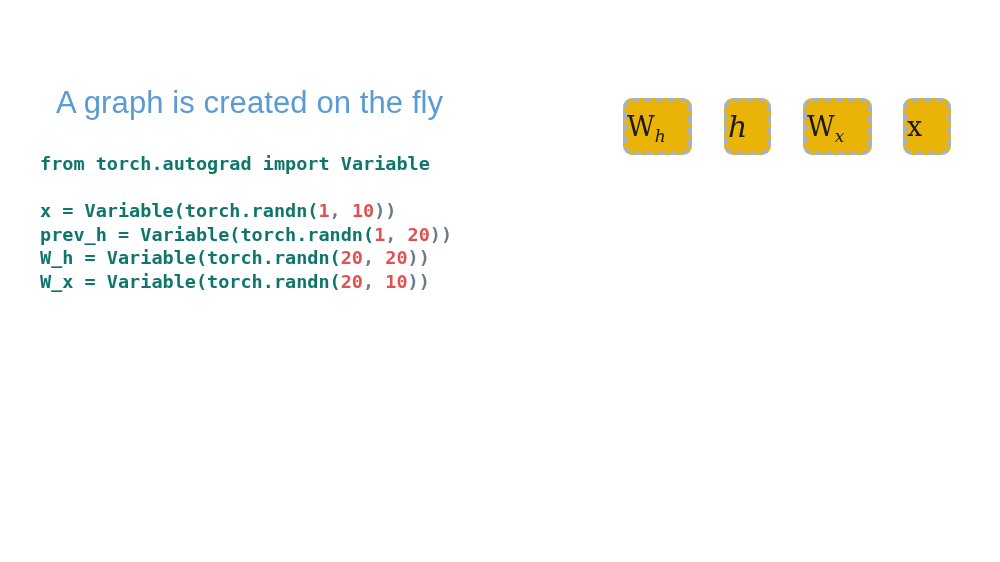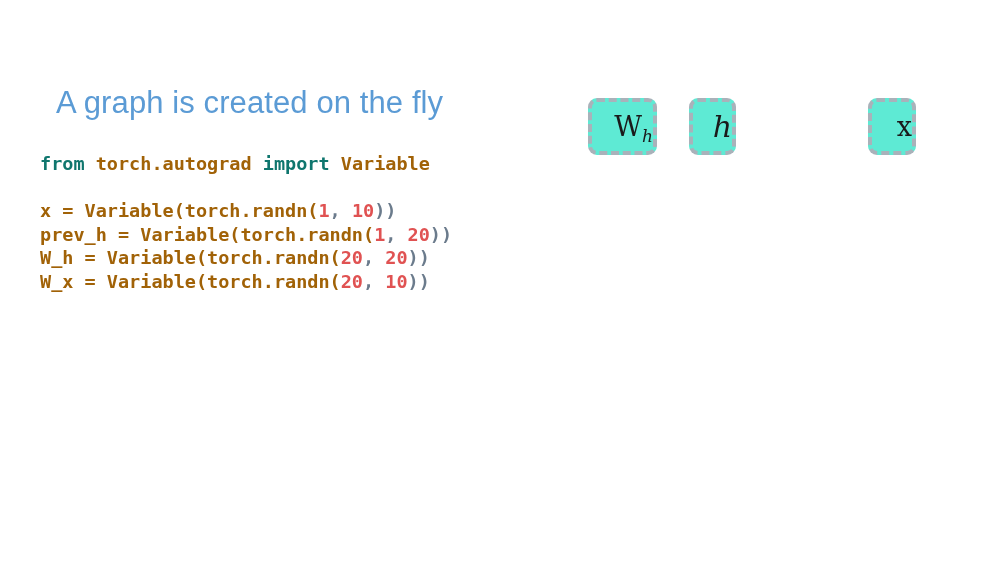--- a/index.html
+++ b/index.html
@@ -51,45 +51,46 @@
     color: #6b7b8c;
   }
   #code-block .code-line {
     white-space: pre;
     height: 23.5px;
   }
   #code-block .code-line.blank {
     height: 23.5px;
   }
   .tok-kw   { color: #0f766e; }
-  .tok-id   { color: #a16207; margin-top: 20px; }
+  .tok-id   { color: #0f766e; margin-top: 20px; }
   .tok-num  { color: #e05252; }
   .tok-pun  { color: #6b7b8c; }
 
   
   #node-row {
     position: absolute;
     left: 0;
     top: 0;
     width: 1000px;
     height: 562px;
     pointer-events: none;
   }
   .node-box {
     position: absolute;
     box-sizing: border-box;
-    background: #5eead4;
+    background: #eab308;
     border: 4px dashed #a9b2ba;
     border-radius: 9px;
     display: flex;
     align-items: center;
-    justify-content: flex-end;
+    justify-content: flex-start;
     font-family: "DejaVu Serif", "Liberation Serif", serif;
     color: #1c1c1c;
     pointer-events: auto;
+    margin-left: 35px;
   }
   .node-label {
     font-family: "DejaVu Serif", "Liberation Serif", serif;
     font-size: 27px;
     line-height: 1;
     color: #1a1a1a;
     display: inline-block;
     white-space: nowrap;
   }
   .node-label .sub {
@@ -119,18 +120,21 @@
 
   <div id="code-block"><div class="code-line"><span class="tok-kw">from</span><span class="tok-pun"> </span><span class="tok-id">torch.autograd</span><span class="tok-pun"> </span><span class="tok-kw">import</span><span class="tok-pun"> </span><span class="tok-id">Variable</span></div><div class="code-line blank">&nbsp;</div><div class="code-line"><span class="tok-id">x = Variable(torch.randn(</span><span class="tok-num">1</span><span class="tok-pun">, </span><span class="tok-num">10</span><span class="tok-pun">))</span></div><div class="code-line"><span class="tok-id">prev_h = Variable(torch.randn(</span><span class="tok-num">1</span><span class="tok-pun">, </span><span class="tok-num">20</span><span class="tok-pun">))</span></div><div class="code-line"><span class="tok-id">W_h = Variable(torch.randn(</span><span class="tok-num">20</span><span class="tok-pun">, </span><span class="tok-num">20</span><span class="tok-pun">))</span></div><div class="code-line"><span class="tok-id">W_x = Variable(torch.randn(</span><span class="tok-num">20</span><span class="tok-pun">, </span><span class="tok-num">10</span><span class="tok-pun">))</span></div></div>
 
   <div id="node-row">
     <div class="node-box" id="box-wh">
       <span class="node-label"><span>W</span><span class="sub">h</span></span>
     </div>
     <div class="node-box" id="box-h">
       <span class="node-label italic"><span>h</span></span>
     </div>
+    <div class="node-box" id="box-wx">
+      <span class="node-label"><span>W</span><span class="sub">x</span></span>
+    </div>
     <div class="node-box" id="box-x">
       <span class="node-label"><span>x</span></span>
     </div>
   </div>
 
 </div>
 
 </body></html>

